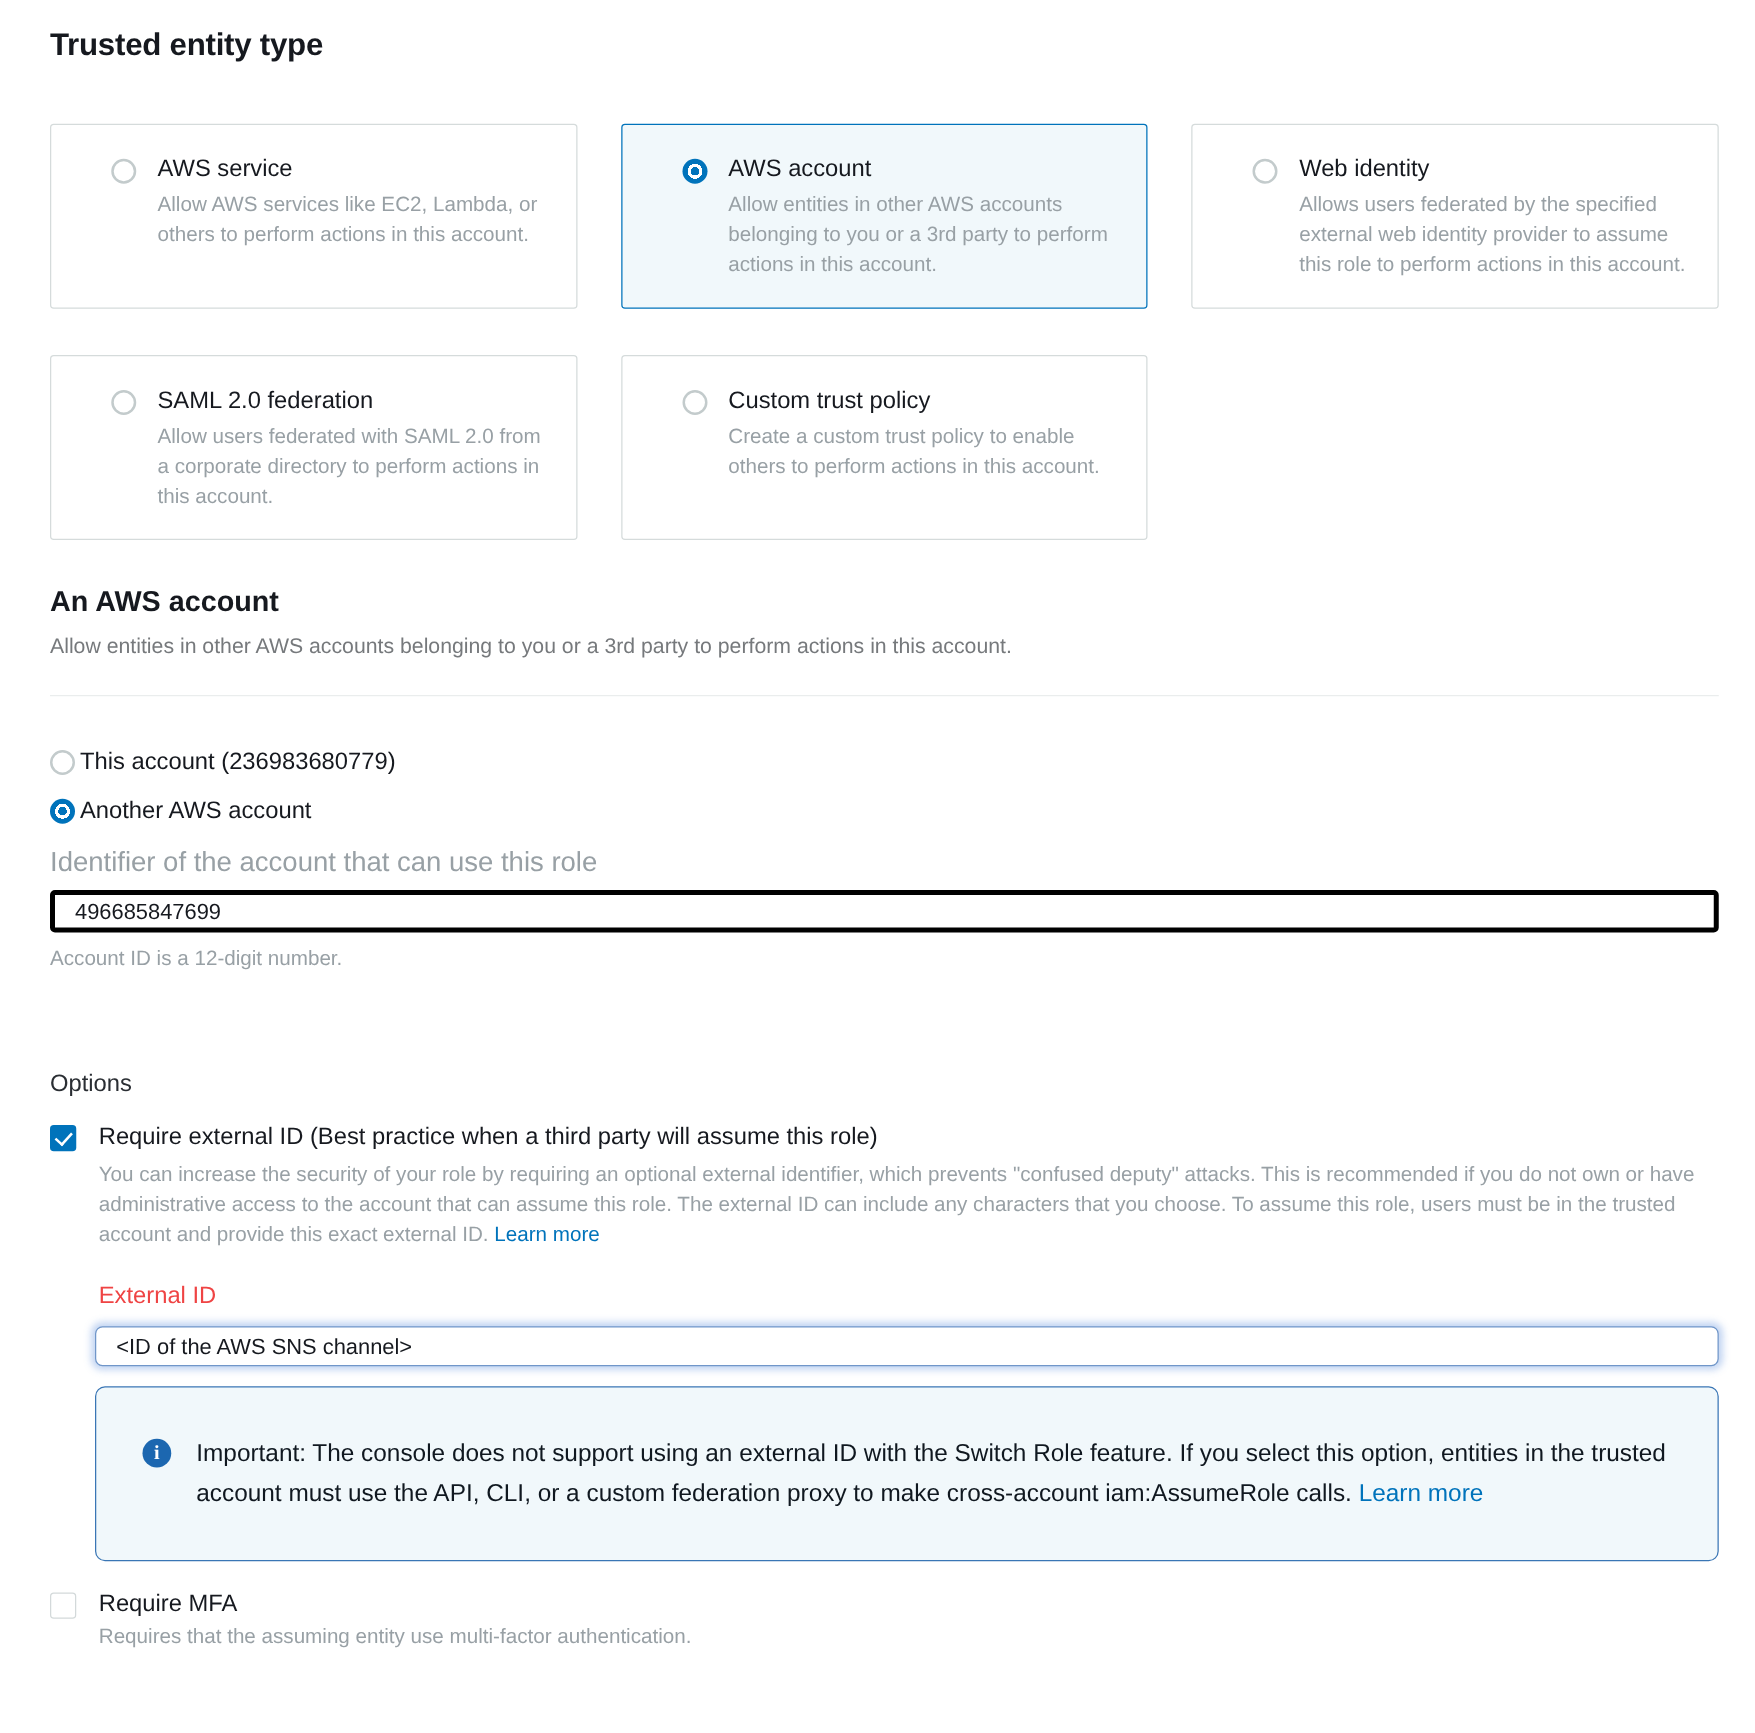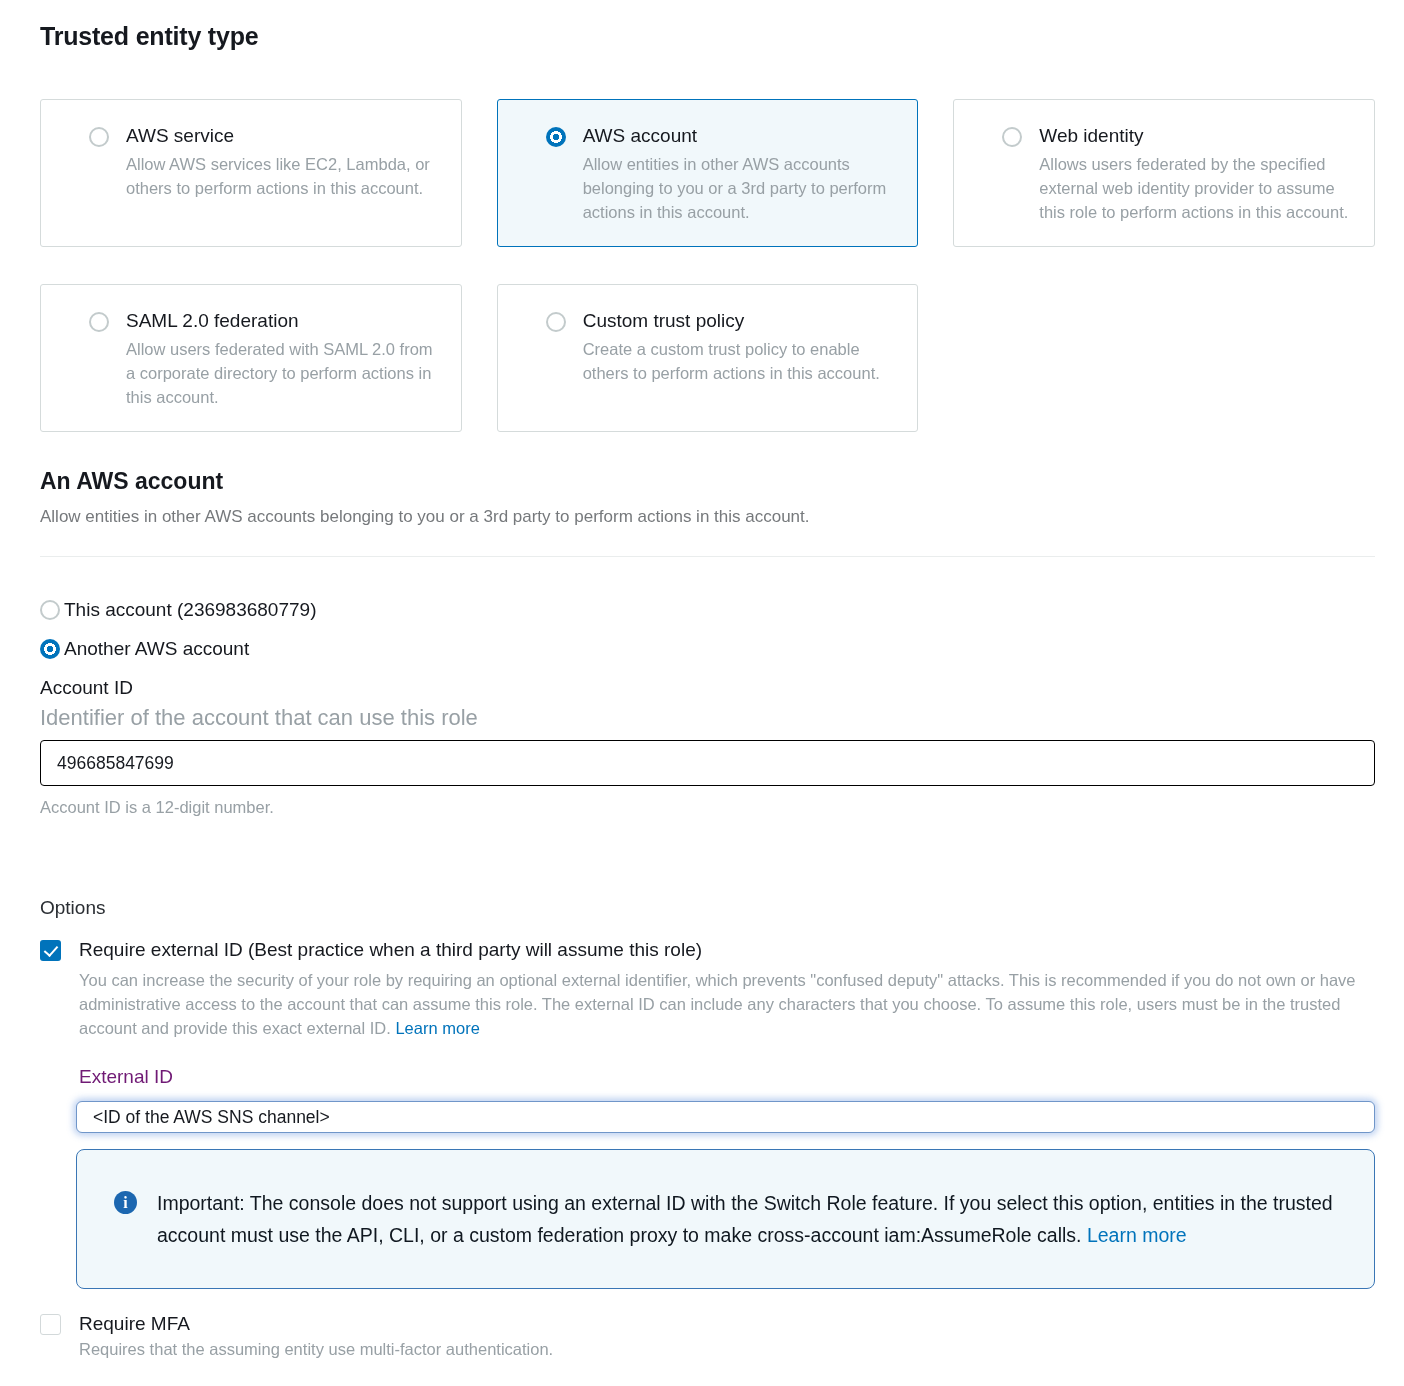--- a/index.html
+++ b/index.html
@@ -76,22 +76,22 @@
     cursor: pointer;
   }
   .radio-row .radio { margin-top: 0; }
   .radio-label { font-size: 19px; color: #16191f; }
 
   .field-label { font-size: 19px; color: #16191f; margin: 11px 0 6px 0; }
   .field-desc  { font-size: 22px; color: #98a0a5; margin-bottom: 9px; }
   .text-input {
     display: block;
     width: 100%;
-    height: 46px;
-    border: 1px solid #000000;
+    height: 34px;
+    border: 4px solid #000000;
     border-radius: 4px;
     padding: 0 16px;
     font-family: "Liberation Sans", sans-serif;
     font-size: 17.5px;
     color: #16191f;
     background: #ffffff;
     outline: none;
   }
   .field-constraint { font-size: 16.5px; color: #98a0a5; margin-top: 12px; }
 
@@ -131,21 +131,21 @@
   .option-body { margin-left: 39px; }
   .option-desc {
     font-size: 16.5px;
     color: #98a0a5;
     line-height: 24px;
     margin-top: 7px;
     max-width: 1302px;
   }
   a.link { color: #0073bb; text-decoration: none; cursor: pointer; }
 
-  .external-label { font-size: 19px; color: #701a75; margin: 26px 0 0 39px; }
+  .external-label { font-size: 19px; color: #ef4444; margin: 26px 0 0 39px; }
   .external-input-wrap { margin: 13px 0 0 36px; }
   .text-input.focused {
     height: 32px;
     border: 1px solid #7096c9;
     border-radius: 6px;
     box-shadow: 0 0 6px 3px rgba(84, 134, 217, 0.35);
   }
 
   
   .info-box {
@@ -244,21 +244,20 @@
   <div class="radio-row">
     <span class="radio"></span>
     <span class="radio-label">This account (236983680779)</span>
   </div>
 
   <div class="radio-row">
     <span class="radio selected"></span>
     <span class="radio-label">Another AWS account</span>
   </div>
 
-  <div class="field-label">Account ID</div>
   <div class="field-desc">Identifier of the account that can use this role</div>
   <input class="text-input" type="text" value="496685847699" style="">
   <div class="field-constraint">Account ID is a 12-digit number.</div>
 
   <div class="options-label">Options</div>
 
   <div class="checkbox-row">
     <span class="checkbox checked"></span>
     <span class="checkbox-label">Require external ID (Best practice when a third party will assume this role)</span>
   </div>

